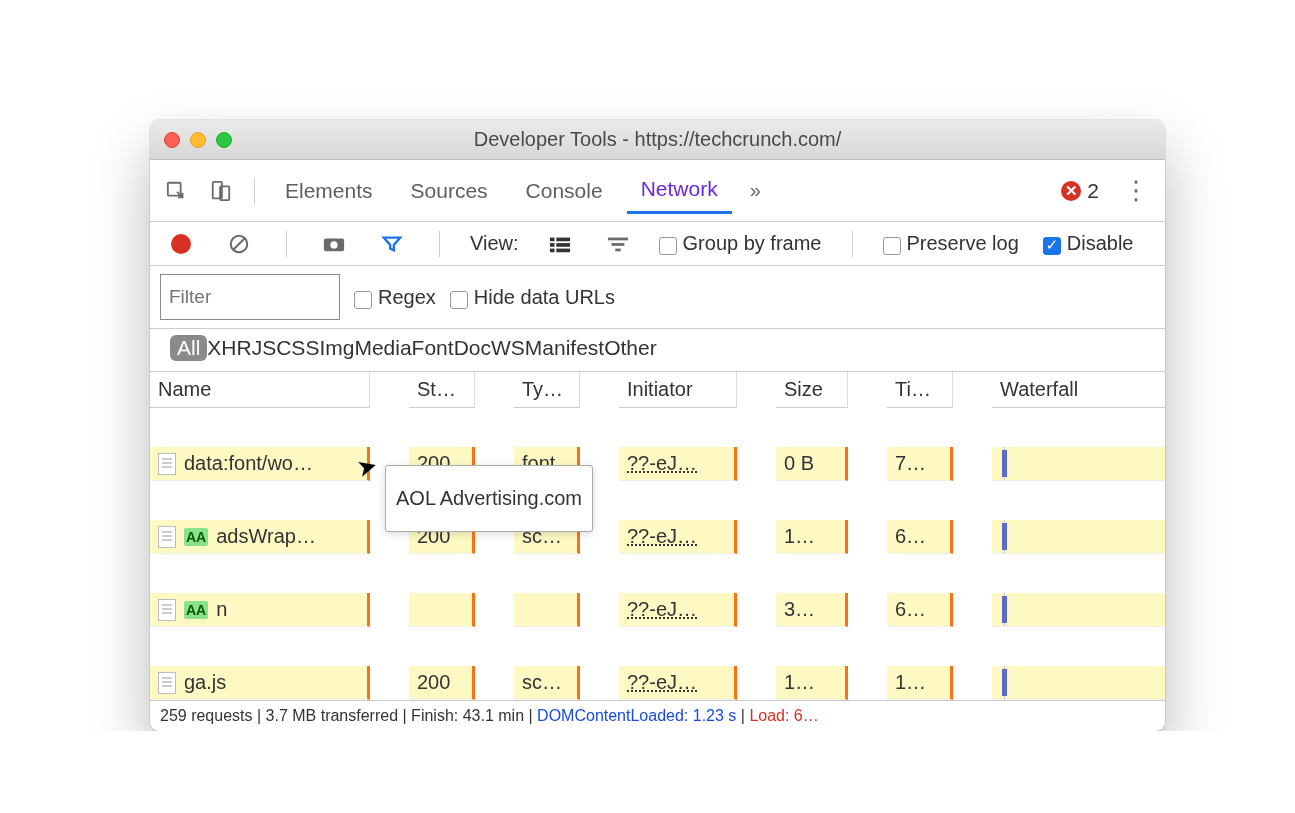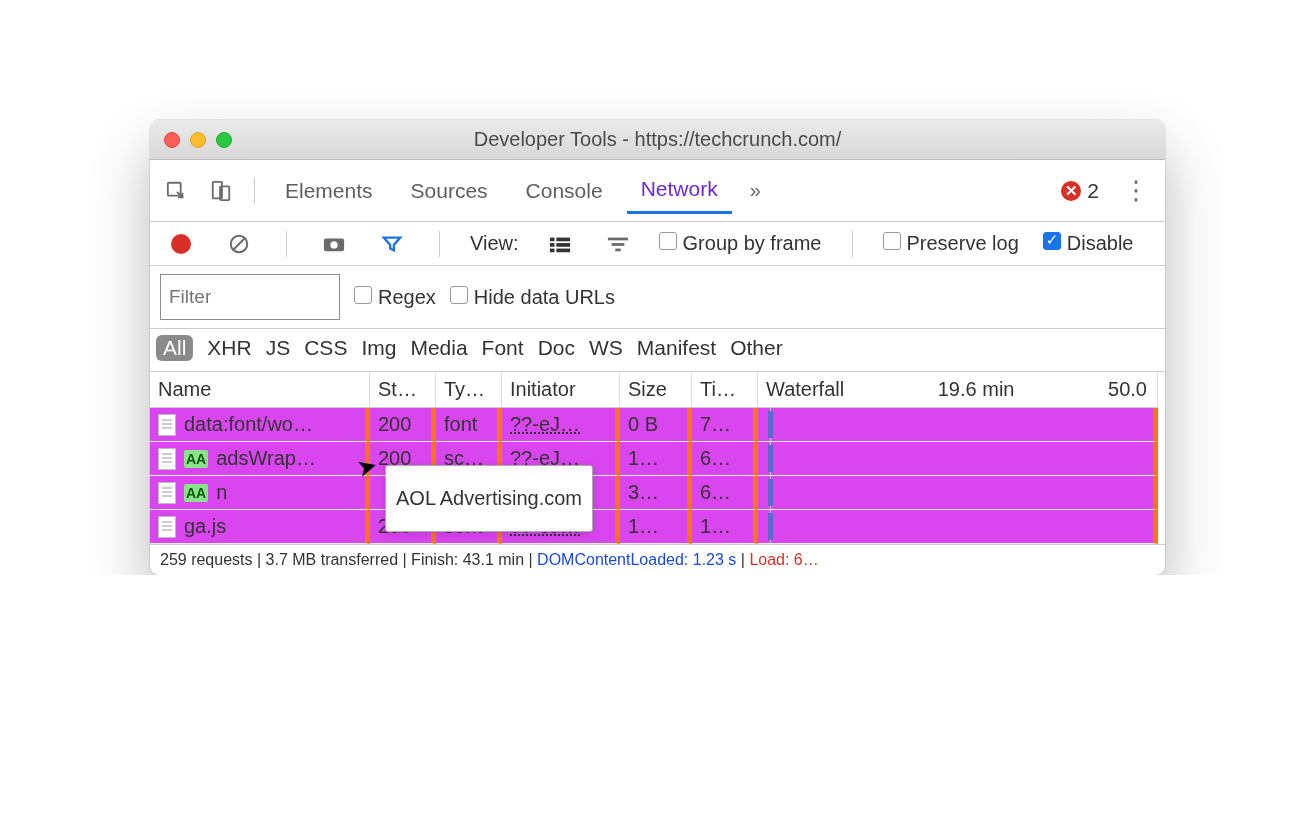--- a/index.html
+++ b/index.html
@@ -63,48 +63,49 @@
   .toolbar {
     height:44px; display:flex; align-items:center;
     border-bottom:1px solid #ccc; padding:0 14px; gap:24px;
     font-size:20px; color:#333;
   }
   .rec { width:20px; height:20px; border-radius:50%; background:#d93025; }
   .view-label { color:#333; }
   .chk { width:18px; height:18px; border:1px solid #999; border-radius:3px; display:inline-block; vertical-align:middle; }
   .chk.checked { background:#1a73e8; border-color:#1a73e8; position:relative; }
   .chk.checked::after { content:"✓"; color:#fff; position:absolute; left:2px; top:-2px; font-size:15px; }
-  .tlabel { display:flex; align-items:flex-start; gap:6px; white-space:nowrap; }
+  .tlabel { display:flex; align-items:flex-end; gap:6px; white-space:nowrap; }
 
   .filterbar {
     padding:8px 10px; display:flex; align-items:center; gap:14px;
     border-bottom:1px solid #ccc; font-size:20px; color:#333;
   }
   .fin {
     width:180px; height:46px; border:1px solid #8a8a8a; padding:0 8px; font-size:19px;
   }
-  .pills { display:flex; align-items:center; gap:14px; padding:6px 6px 10px; border-bottom:1px solid #ccc; font-size:21px; color:#333;}
+  .pills { display:flex; align-items:center; padding:6px 20px 10px; border-bottom:1px solid #ccc; font-size:21px; color:#333;}
   .pill { cursor:pointer; }
   .pill.active { background:#8a8a8a; color:#fff; border-radius:6px; padding:1px 7px; }
 
   .grid {
     display:grid;
     grid-template-columns: 220px 66px 66px 118px 72px 66px 400px;
     font-size:20px;
+    gap:39px;
   }
   .hcell {
     border-right:1px solid #ddd; border-bottom:1px solid #ccc;
     padding:6px 8px; color:#333; white-space:nowrap; overflow:hidden; text-overflow:ellipsis;
     background:#fff;
   }
   .wfhead { display:flex; justify-content:space-between; padding-right:10px; }
   .cell {
-    border-right:5px solid #f97316; border-bottom:1px solid #eee;
+    border-right:3px solid #f97316; border-bottom:1px solid #eee;
     padding:5px 8px; white-space:nowrap; overflow:hidden; text-overflow:ellipsis;
-    color:#333; background:#d946ef;
+    color:#333; background:#fef9c3;
   }
   .namecell { display:flex; align-items:center; gap:8px; font-family:"Lucida Grande",sans-serif; }
   .ficon { width:18px; height:22px; border:1px solid #bbb; background:#fff; position:relative; flex-shrink:0;}
   .ficon::before { content:""; position:absolute; left:3px; right:3px; top:4px; height:2px; background:#ccc; box-shadow:0 4px 0 #ccc,0 8px 0 #ccc; }
   .hb { background:#8ae38a; color:#0a590a; font-weight:bold; font-size:14px; padding:1px 2px; border-radius:2px; flex-shrink:0; }
   .initiator { text-decoration:underline dotted; }
   .wfcell { position:relative; }
   .wfrule { position:absolute; top:0; bottom:0; width:1px; background:#c0c0e0; }
   .wftick { position:absolute; top:3px; bottom:3px; width:5px; background:#5b6bca; }
 

